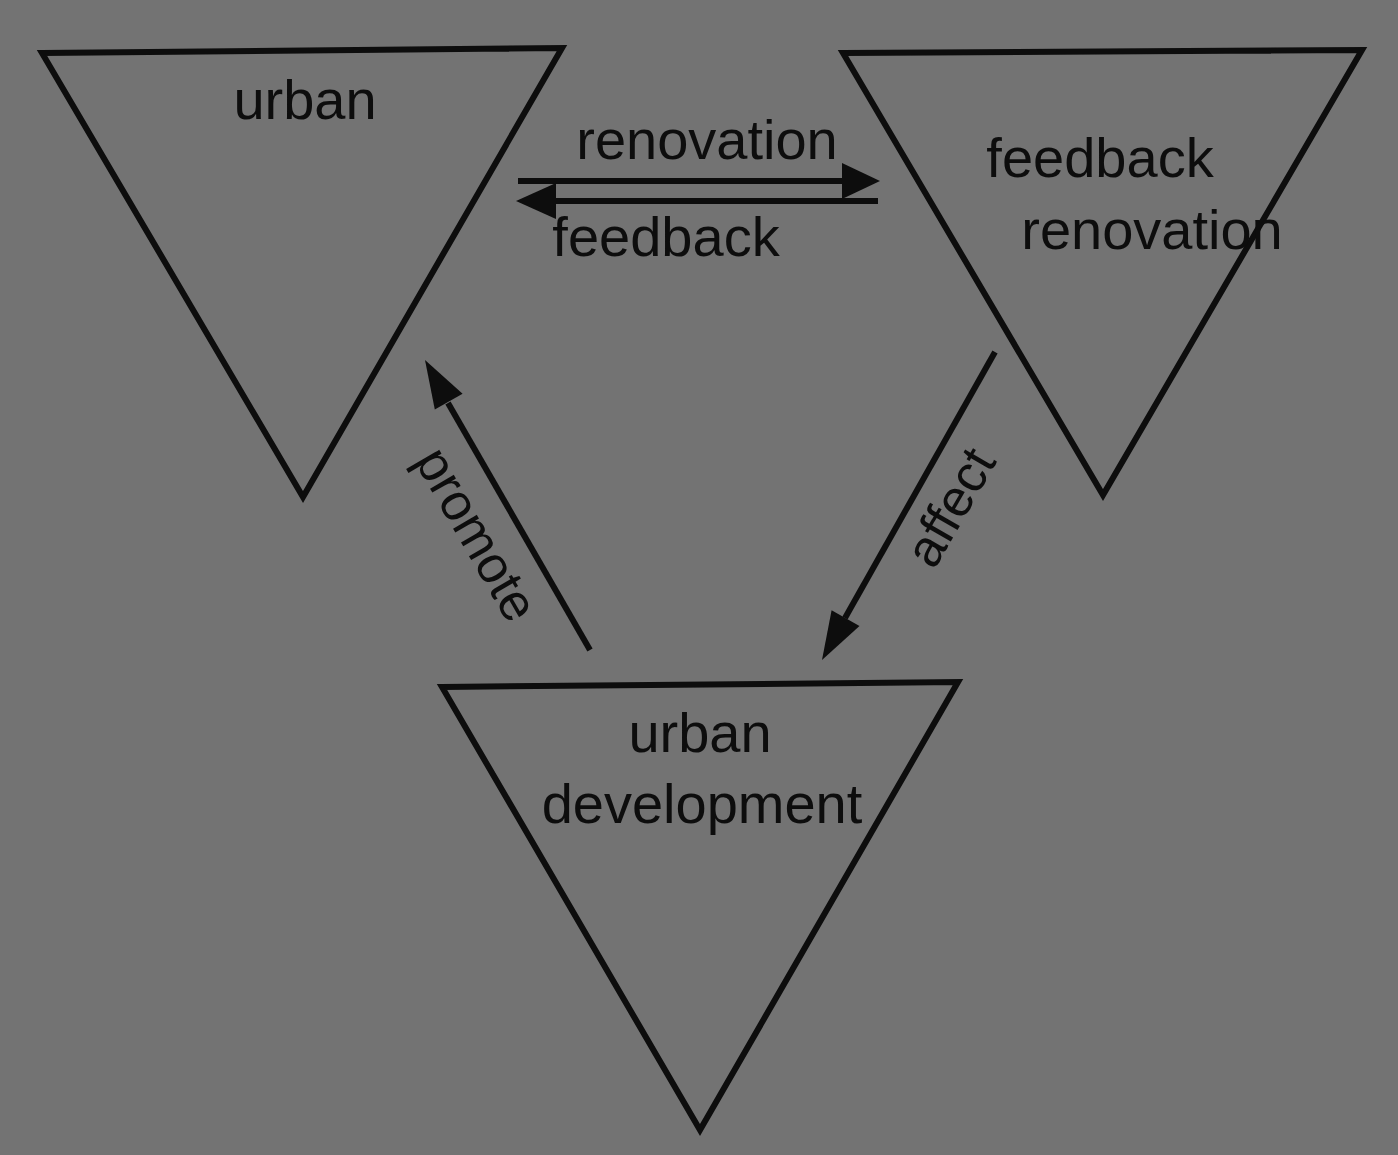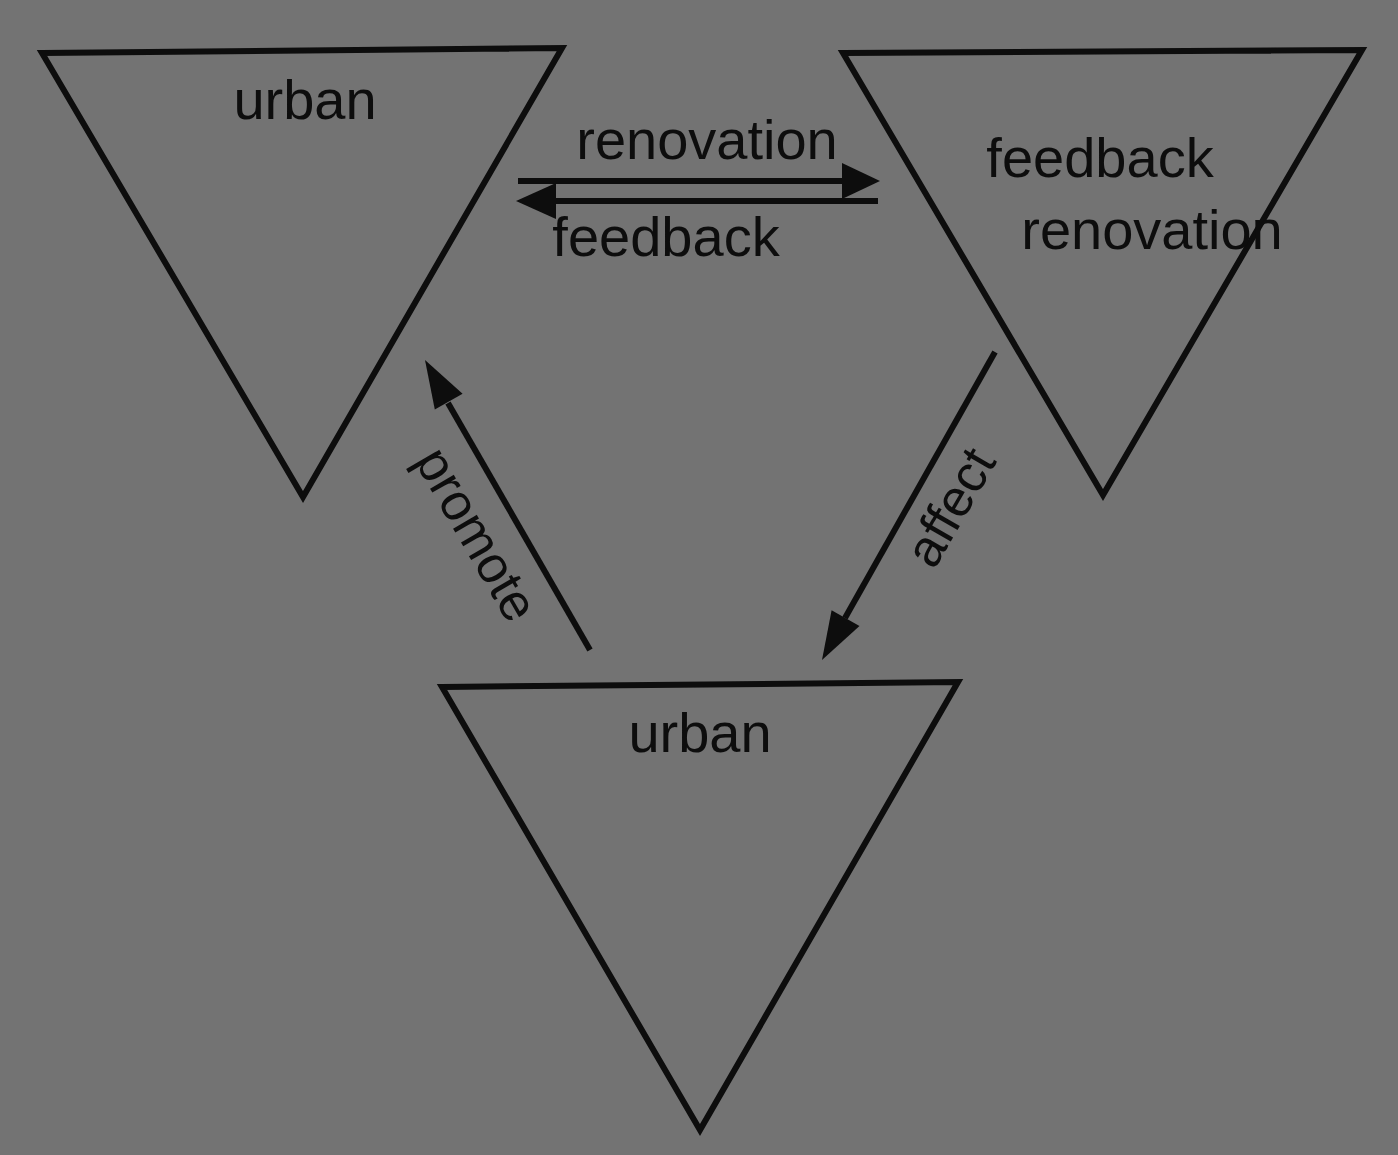--- a/index.html
+++ b/index.html
@@ -85,19 +85,20 @@
       <polygon class="arrow-head" points="822,660 831.6,610.3 859.5,625.9"></polygon>
     </g>
   </svg>
 
   <div class="label" style="left:305px; top:100px;">urban</div>
 
   <div class="label" style="left:1100px; top:158px;">feedback</div>
   <div class="label" style="left:1106px; top:230px;margin-left:46px;">renovation</div>
 
   <div class="label" style="left:700px; top:733px;">urban</div>
+  <div class="label" style="left:702px; top:804px;">development</div>
 
   <div class="label" style="left:707px; top:140px;">renovation</div>
   <div class="label" style="left:666px; top:237px;">feedback</div>
   <div class="label rot-cw" style="left:477px; top:534px;">promote</div>
   <div class="label rot-ccw" style="left:950px; top:507px;">affect</div>
 
 </div>
 
 </body></html>

